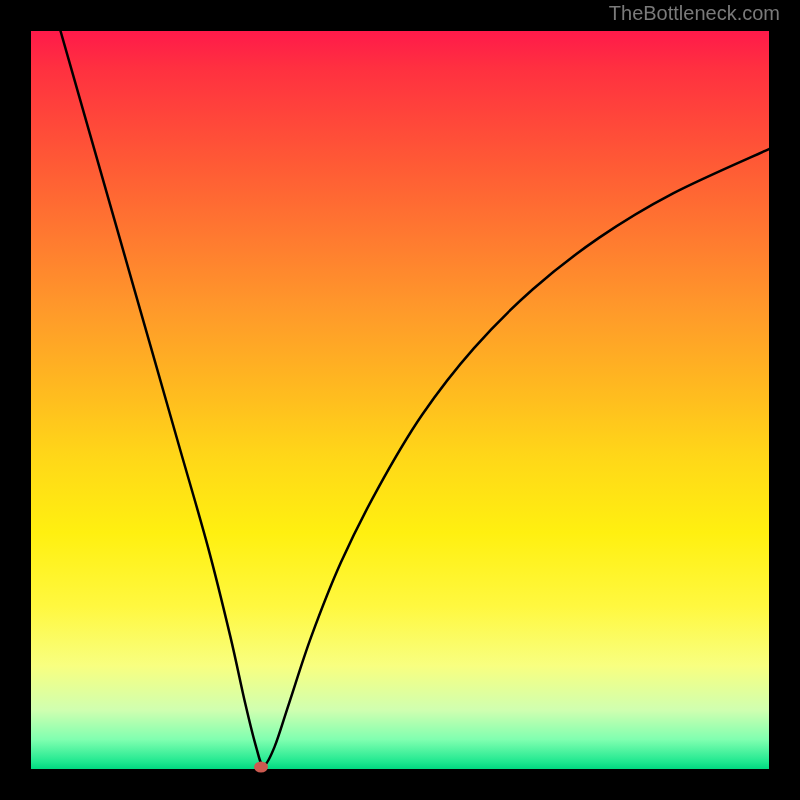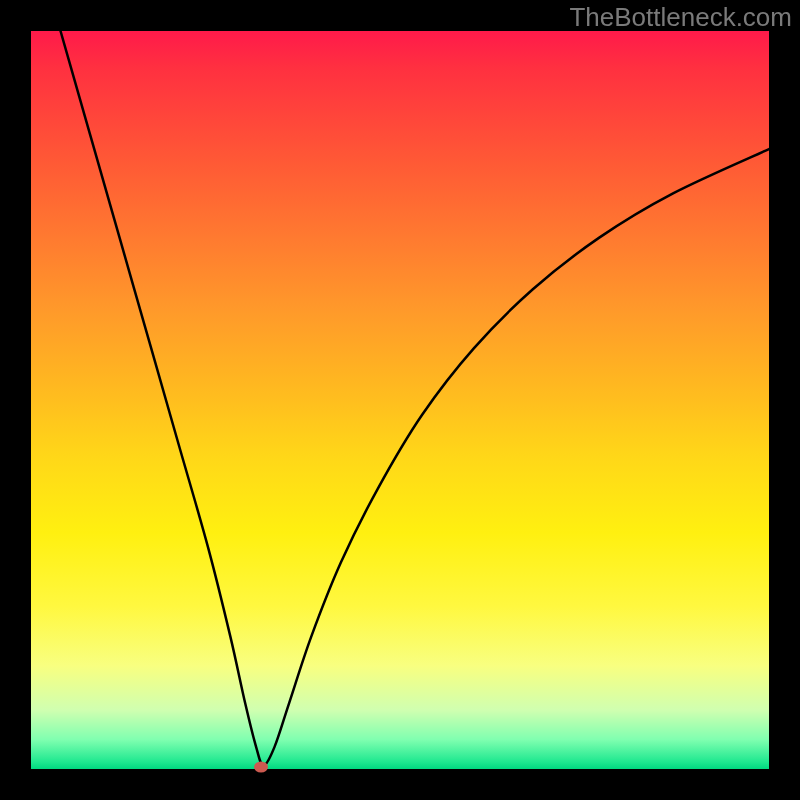--- a/index.html
+++ b/index.html
@@ -12,23 +12,23 @@
   }
   .container {
     position: relative;
     width: 800px;
     height: 800px;
     background: #000;
   }
   .watermark {
     position: absolute;
     top: 2px;
-    right: 8px;
+    right: 20px;
     color: #7a7a7a;
-    font-size: 26px;
+    font-size: 20px;
     font-weight: 500;
     z-index: 10;
   }
   .plot-area {
     position: absolute;
     left: 31px;
     top: 31px;
     width: 738px;
     height: 738px;
     background: linear-gradient(to bottom,

